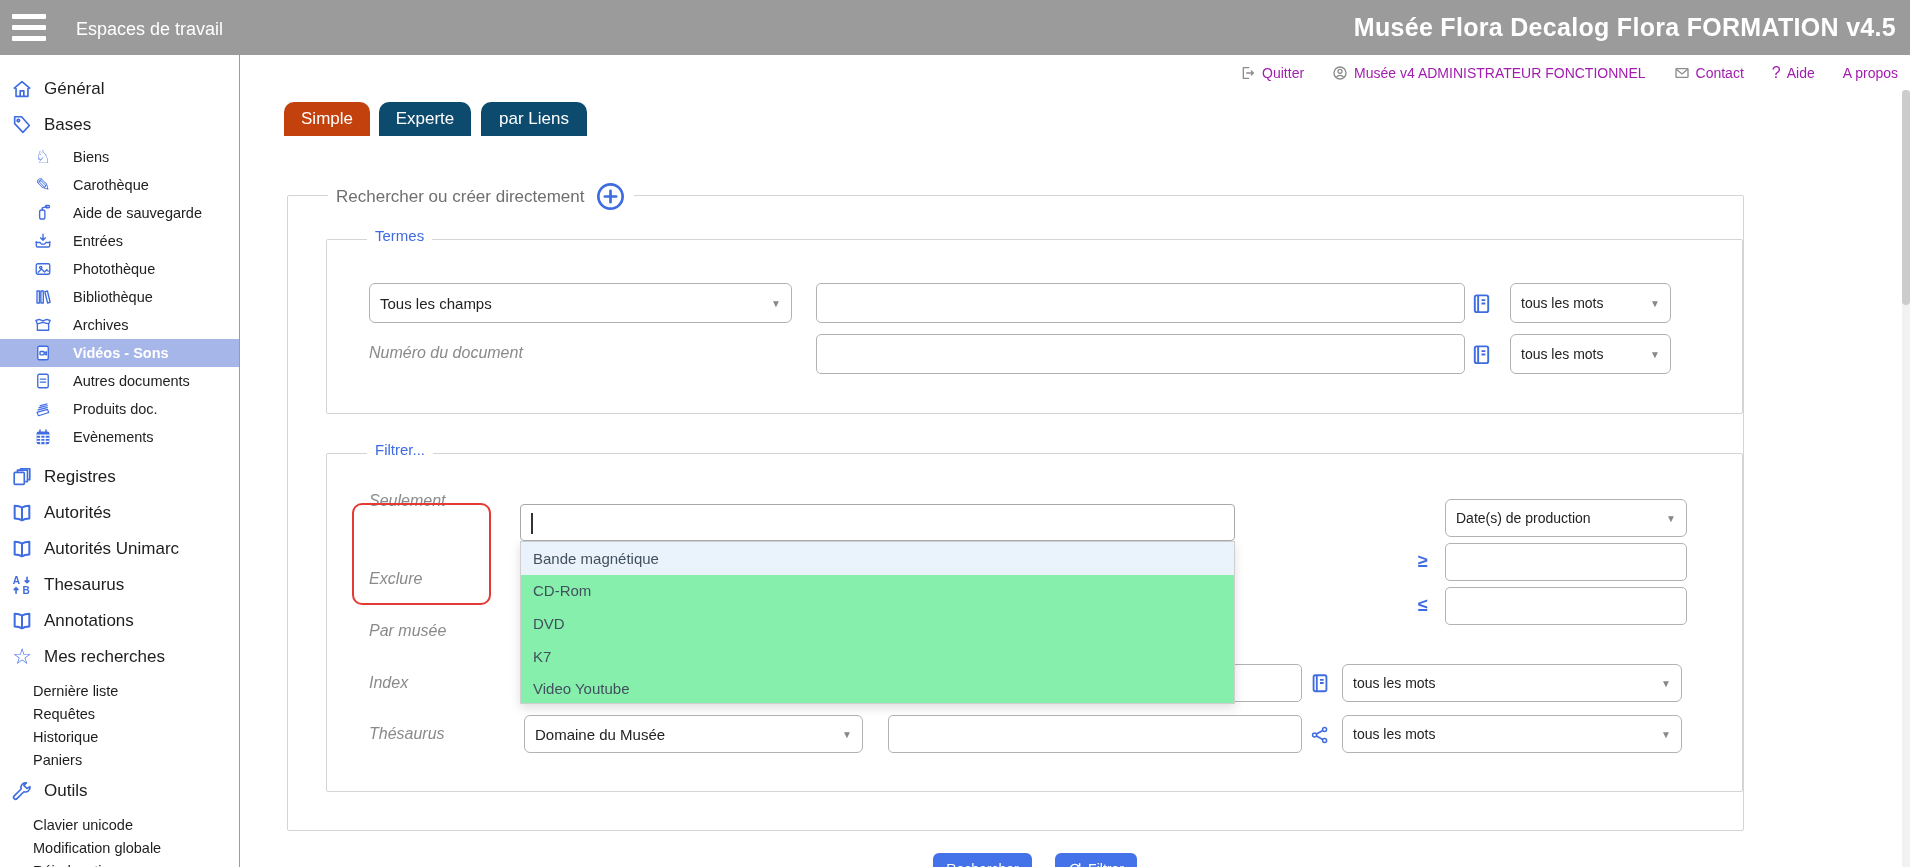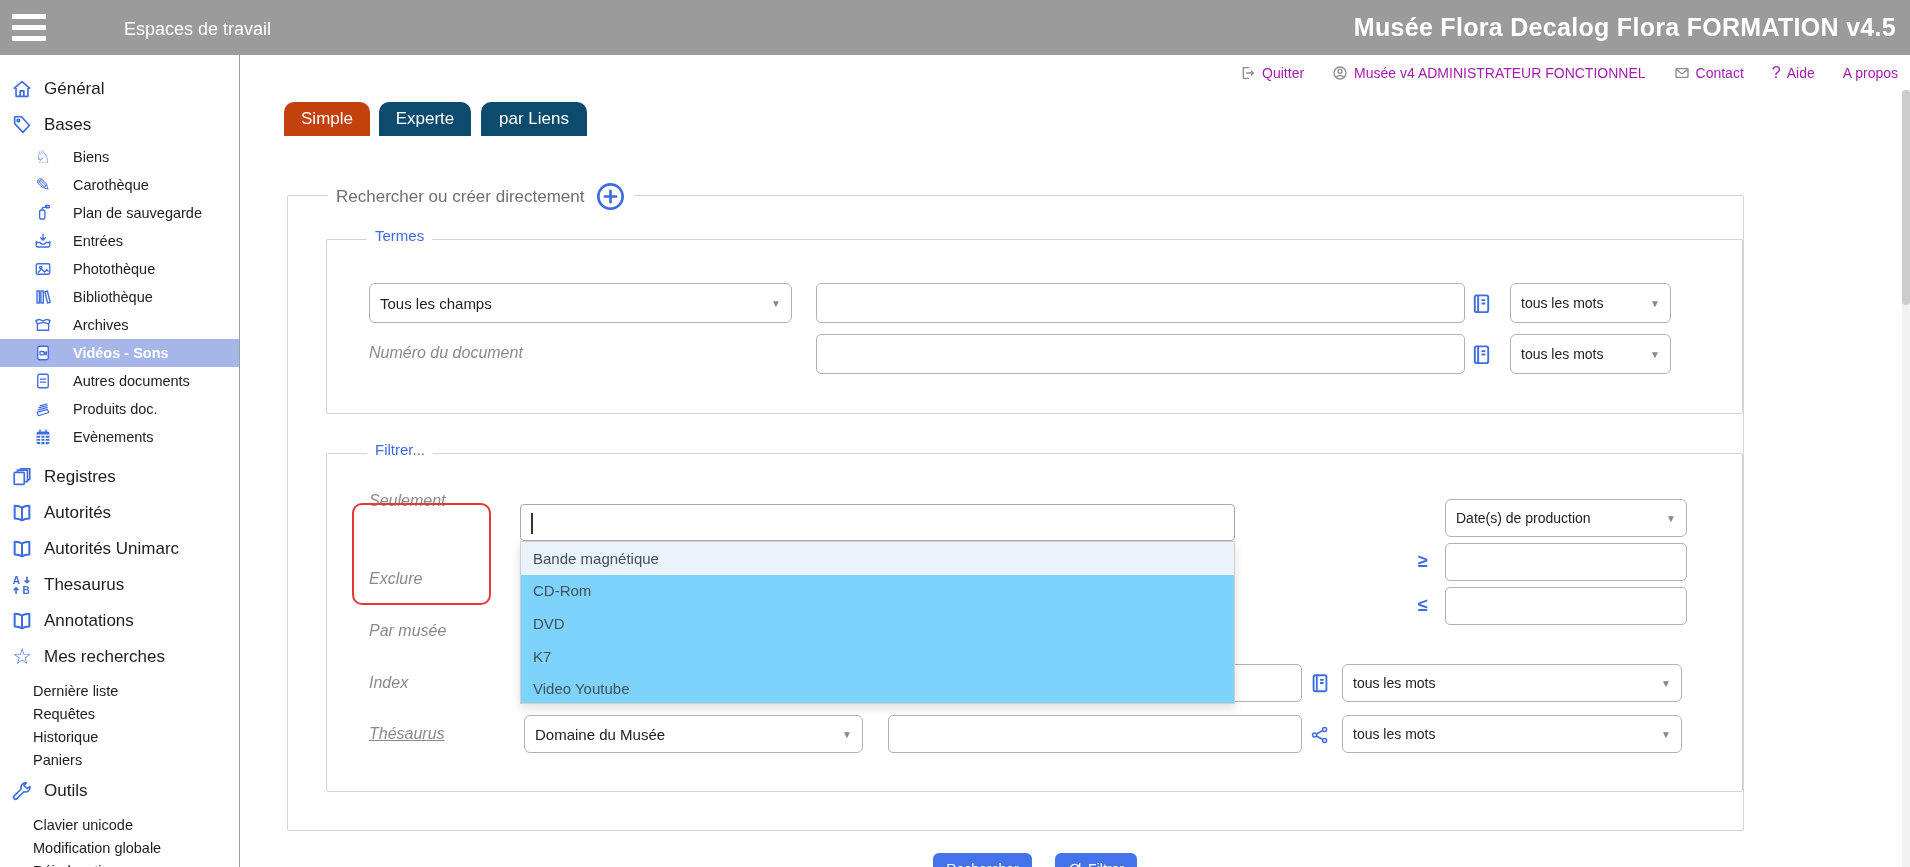--- a/index.html
+++ b/index.html
@@ -7,21 +7,21 @@
               font-family:"Liberation Sans", sans-serif; }
   body { position:relative; }
 
   
   .topbar { position:absolute; left:0; top:0; width:1910px; height:55px; background:#9b9b9b;
             display:flex; align-items:center; }
   .burger { position:absolute; left:12px; top:14px; width:34px; height:27px; cursor:pointer;
             display:flex; flex-direction:column; justify-content:space-between; }
   .burger span { display:block; height:5px; background:#fff; border-radius:1px; }
   .ws-label { position:absolute; left:76px; top:0; height:58px; display:flex; align-items:center;
-              color:#fff; font-size:18px;margin-left:48px; }
+              color:#fff; font-size:18px; }
   .app-title { position:absolute; right:14px; top:0; height:55px; display:flex; align-items:center;
                color:#fff; font-size:25px; font-weight:bold; letter-spacing:.3px; }
 
   
   .subhdr { position:absolute; top:55px; right:12px; height:35px; display:flex; align-items:center;
             gap:28px; color:#a21caf; font-size:14px; }
   .subhdr .item { display:flex; align-items:center; gap:6px; cursor:pointer; white-space:nowrap; }
   .subhdr svg { stroke:#8c8c8c; }
   .qmark { font-size:16px; }
 
@@ -61,21 +61,21 @@
   .sel.small { font-size:14px; }
   .inp { position:absolute; border:1px solid #b2b2b2; border-radius:5px; background:#fff;
          padding:0 10px; font-size:15px; color:#222; outline:none; }
   .flabel { position:absolute; font-style:italic; color:#8a8a8a; font-size:16px; white-space:nowrap; }
   .bookic { position:absolute; width:24px; height:26px; display:flex; align-items:center; cursor:pointer; }
 
   
   .combo { position:absolute; left:520px; top:504px; width:715px; height:37px; background:#fff;
            border:1px solid #a8a8a8; border-radius:4px; z-index:41; }
   .tcaret { position:absolute; left:10px; top:8px; width:1.5px; height:21px; background:#333; }
-  .ddpanel { position:absolute; left:520px; top:541px; width:715px; height:163px; background:#7dd3fc;
+  .ddpanel { position:absolute; left:520px; top:541px; width:715px; height:163px; background:#86efac;
              border:1px solid #cfcfcf; box-shadow:0 4px 10px rgba(0,0,0,.13); z-index:40; }
   .ddrow { height:32.6px; display:flex; align-items:center; padding-left:12px; font-size:15px;
            color:#42505e; cursor:pointer; }
   .ddrow.hl { background:#eaf3fb; }
 
   .redbox { position:absolute; left:352px; top:503px; width:139px; height:102px;
             border:2.5px solid #e43a36; border-radius:10px; z-index:5; }
   .cmp { position:absolute; color:#3e6be0; font-size:18px; font-weight:bold; }
 
   
@@ -158,21 +158,21 @@
     <span>Carothèque</span>
   </div>
   <div class="r2">
     <span class="ic2">
         <svg width="18" height="18" viewBox="0 0 24 24" fill="none" stroke="#3f6ce0" stroke-width="1.8" stroke-linecap="round">
           <rect x="7.5" y="8" width="7" height="12" rx="2.5"></rect>
           <path d="M11 8V5.2m0 0 6-1.7"></path>
           <rect x="15.5" y="2" width="5" height="3" rx="1"></rect>
         </svg>
       </span>
-    <span>Plan de sauvegarde</span>
+    <span>Aide de sauvegarde</span>
   </div>
   <div class="r2">
     <span class="ic2">
         <svg width="18" height="18" viewBox="0 0 24 24" fill="none" stroke="#3f6ce0" stroke-width="1.8" stroke-linecap="round" stroke-linejoin="round">
           <path d="M12 3v8m0 0 3.2-3.2M12 11 8.8 7.8"></path>
           <path d="M3 13v5a2 2 0 0 0 2 2h14a2 2 0 0 0 2-2v-5"></path>
           <path d="M3 14h5l2 2.2h4L16 14h5"></path>
         </svg>
       </span>
     <span>Entrées</span>
@@ -434,21 +434,21 @@
   <svg width="22" height="24" viewBox="0 0 24 24" fill="none" stroke="#3f6ce0" stroke-width="2" stroke-linejoin="round">
       <rect x="5" y="3.5" width="14" height="17.5" rx="2"></rect>
       <path d="M8.5 3.5v17.5M12 8.5h4M12 12h4"></path>
     </svg>
 </span>
 <div class="sel small" style="left:1342px; top:664px; width:340px; height:38px;">
   <span>tous les mots</span>
   <span class="caret">▼</span>
 </div>
 
-<div class="flabel" style="left:369px; top:725px;text-decoration:underline;">Thésaurus</div>
+<div class="flabel" style="left:369px; top:725px;">Thésaurus</div>
 <div class="sel" style="left:524px; top:715px; width:339px; height:38px;">
   <span>Domaine du Musée</span>
   <span class="caret">▼</span>
 </div>
 <input class="inp" style="left: 888px; top: 715px; width: 414px; height: 38px;">
 <span class="bookic" style="left:1310px; top:722px;">
   <svg width="20" height="20" viewBox="0 0 24 24" fill="none" stroke="#3f6ce0" stroke-width="1.8">
       <circle cx="5.5" cy="12" r="2.4"></circle>
       <circle cx="17.5" cy="5.5" r="2.4"></circle>
       <circle cx="17.5" cy="18.5" r="2.4"></circle>

